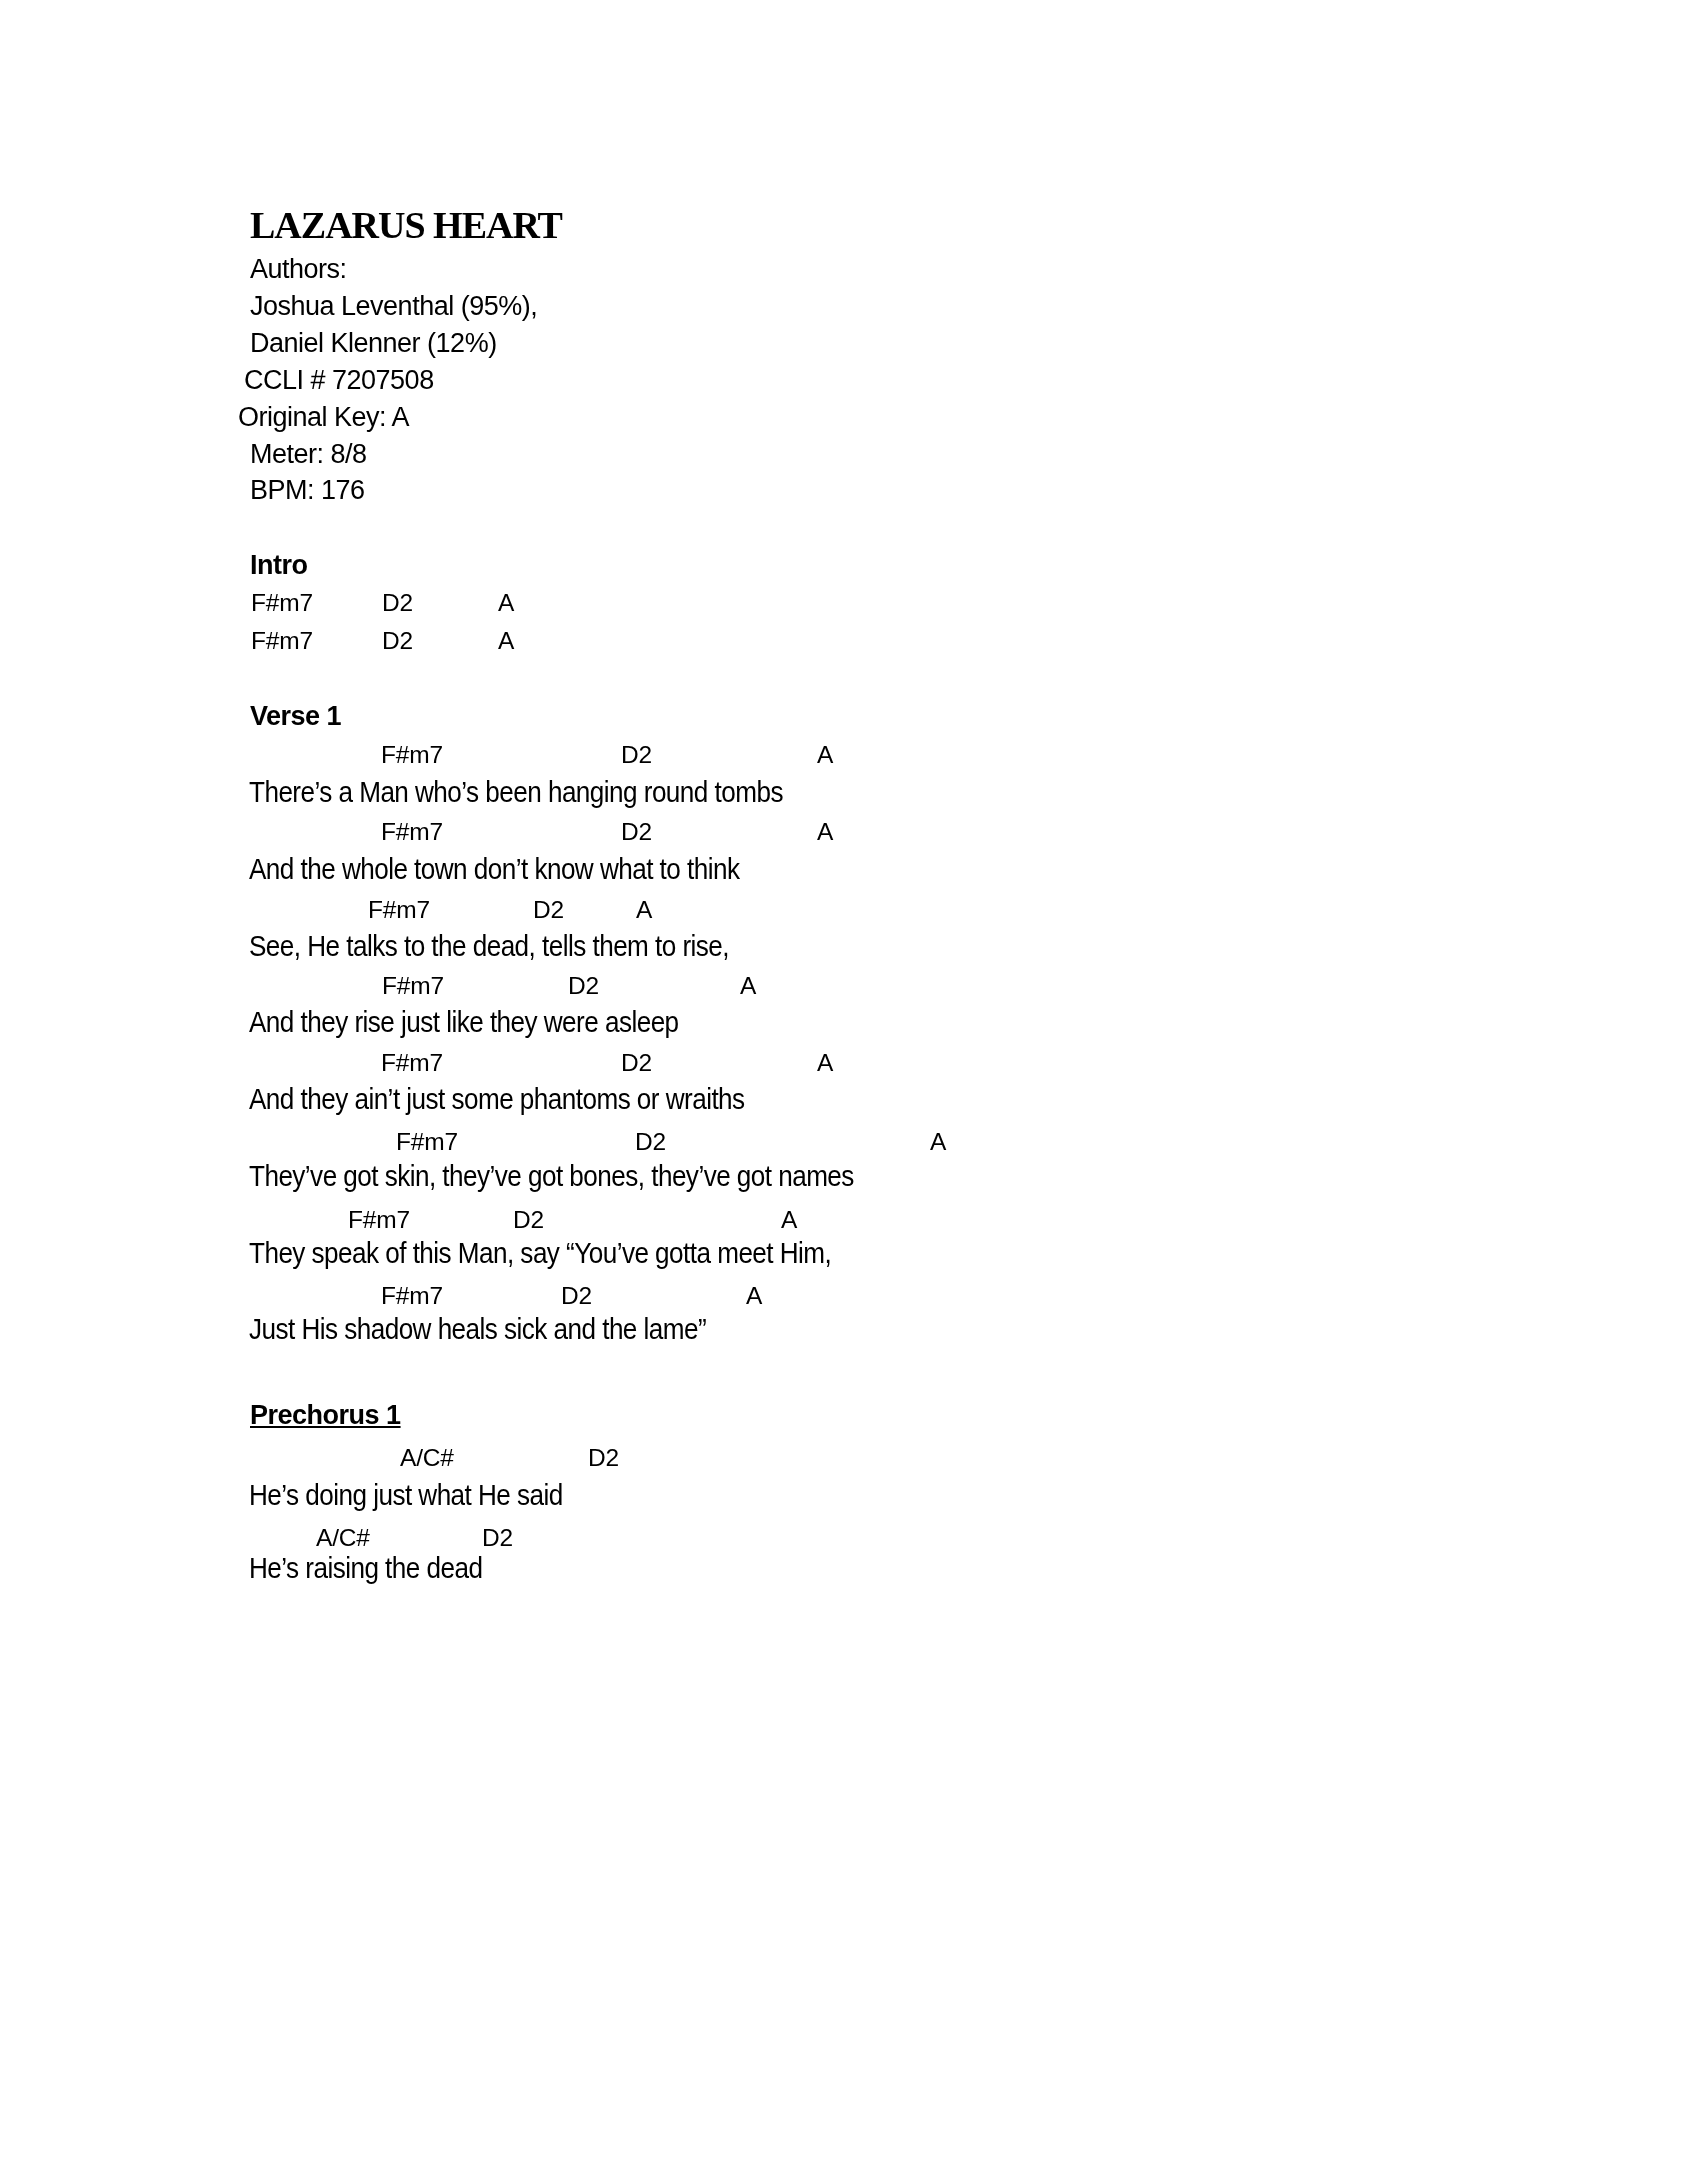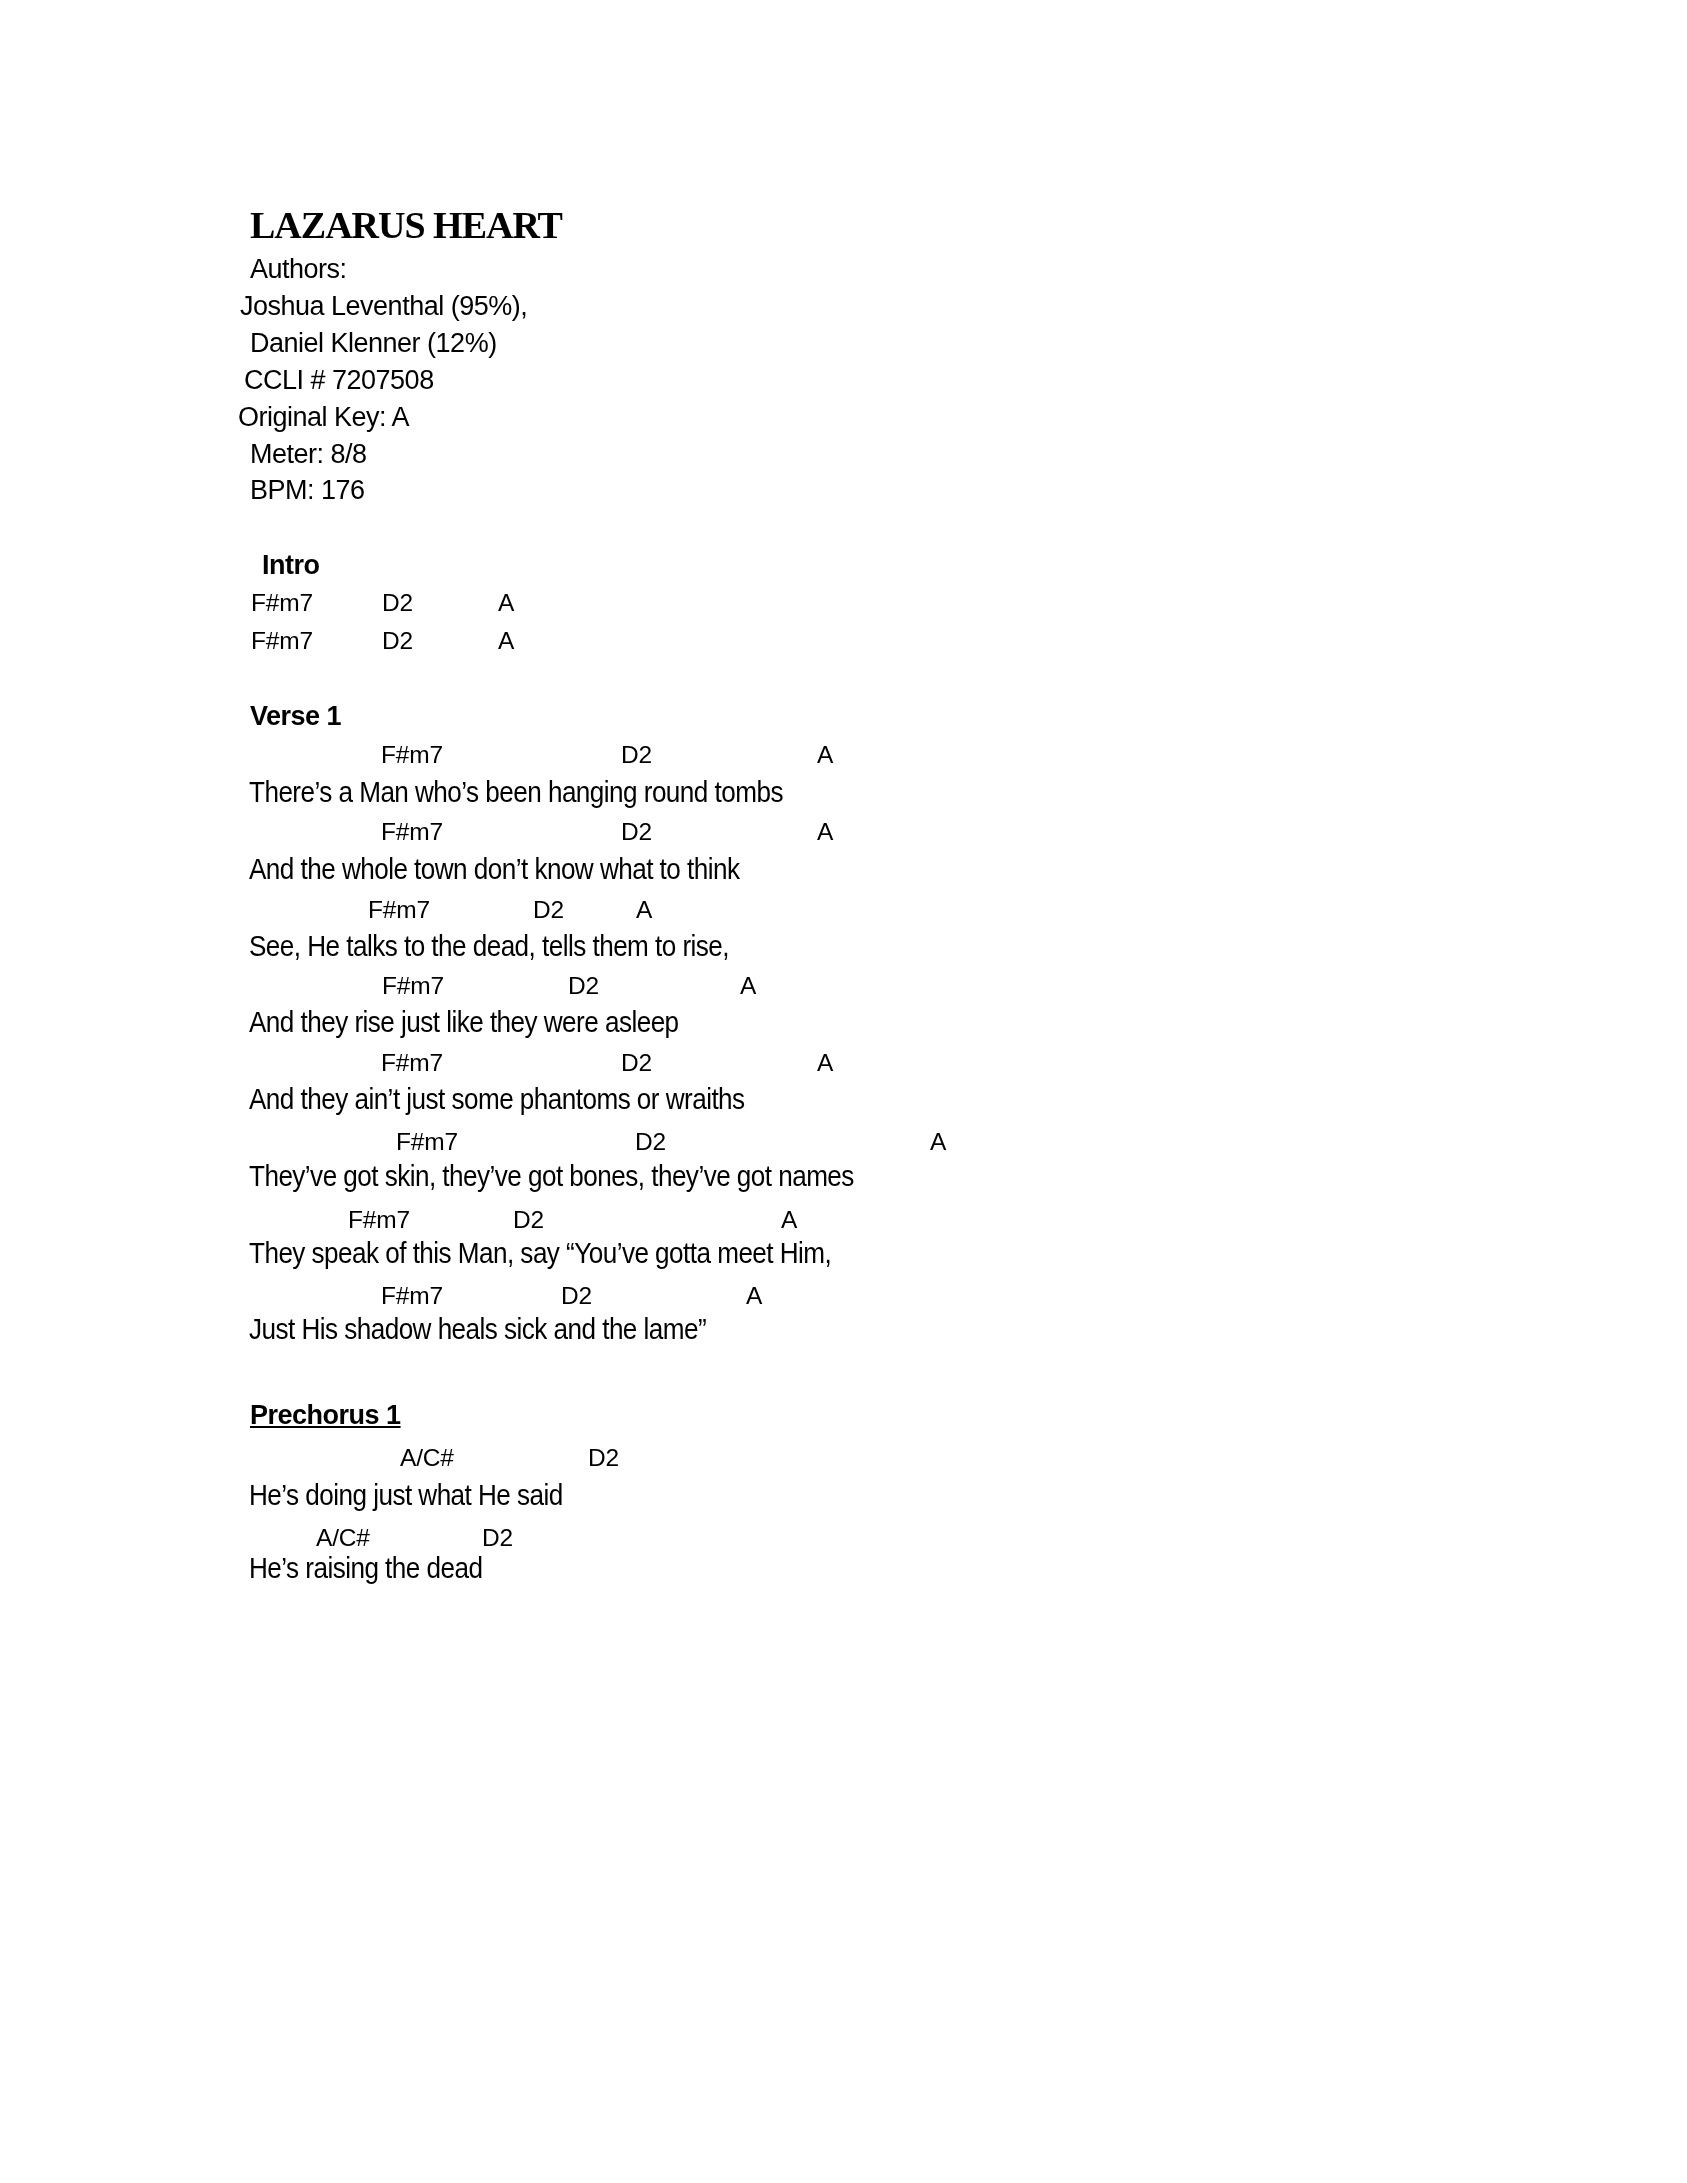--- a/index.html
+++ b/index.html
@@ -19,40 +19,40 @@
 <body>
 
 <div class="page">
 
   <div class="abs title" style="left:250px; top:206px;">LAZARUS HEART</div>
 
   <div class="metarow" style="top:283px;">
       <span class="meta" style="left:250px;">Authors:</span>
     </div>
   <div class="metarow" style="top:320px;">
-      <span class="meta" style="left:240px;">Joshua Leventhal (95%),</span>
+      <span class="meta" style="left:250px;">Joshua Leventhal (95%),</span>
     </div>
   <div class="metarow" style="top:357px;">
       <span class="meta" style="left:250px;">Daniel Klenner (12%)</span>
     </div>
   <div class="metarow" style="top:394px;">
       <span class="meta" style="left:244px;">CCLI # 7207508</span>
     </div>
   <div class="metarow" style="top:431px;">
       <span class="meta" style="left:238px;">Original Key: A</span>
     </div>
   <div class="metarow" style="top:468px;">
       <span class="meta" style="left:250px;">Meter: 8/8</span>
     </div>
   <div class="metarow" style="top:504px;">
       <span class="meta" style="left:250px;">BPM: 176</span>
     </div>
 
   <div class="sectionrow" style="top:579px;">
-      <span class="section" style="left:250px;margin-left:12px;">Intro</span>
+      <span class="section" style="left:250px;">Intro</span>
     </div>
   <div class="chordrow" style="top:615px;">
     <span class="chord" style="left:251px;">F#m7</span>
     <span class="chord" style="left:382px;">D2</span>
     <span class="chord" style="left:498px;">A</span>
   </div>
   <div class="chordrow" style="top:653px;">
     <span class="chord" style="left:251px;">F#m7</span>
     <span class="chord" style="left:382px;">D2</span>
     <span class="chord" style="left:498px;">A</span>

